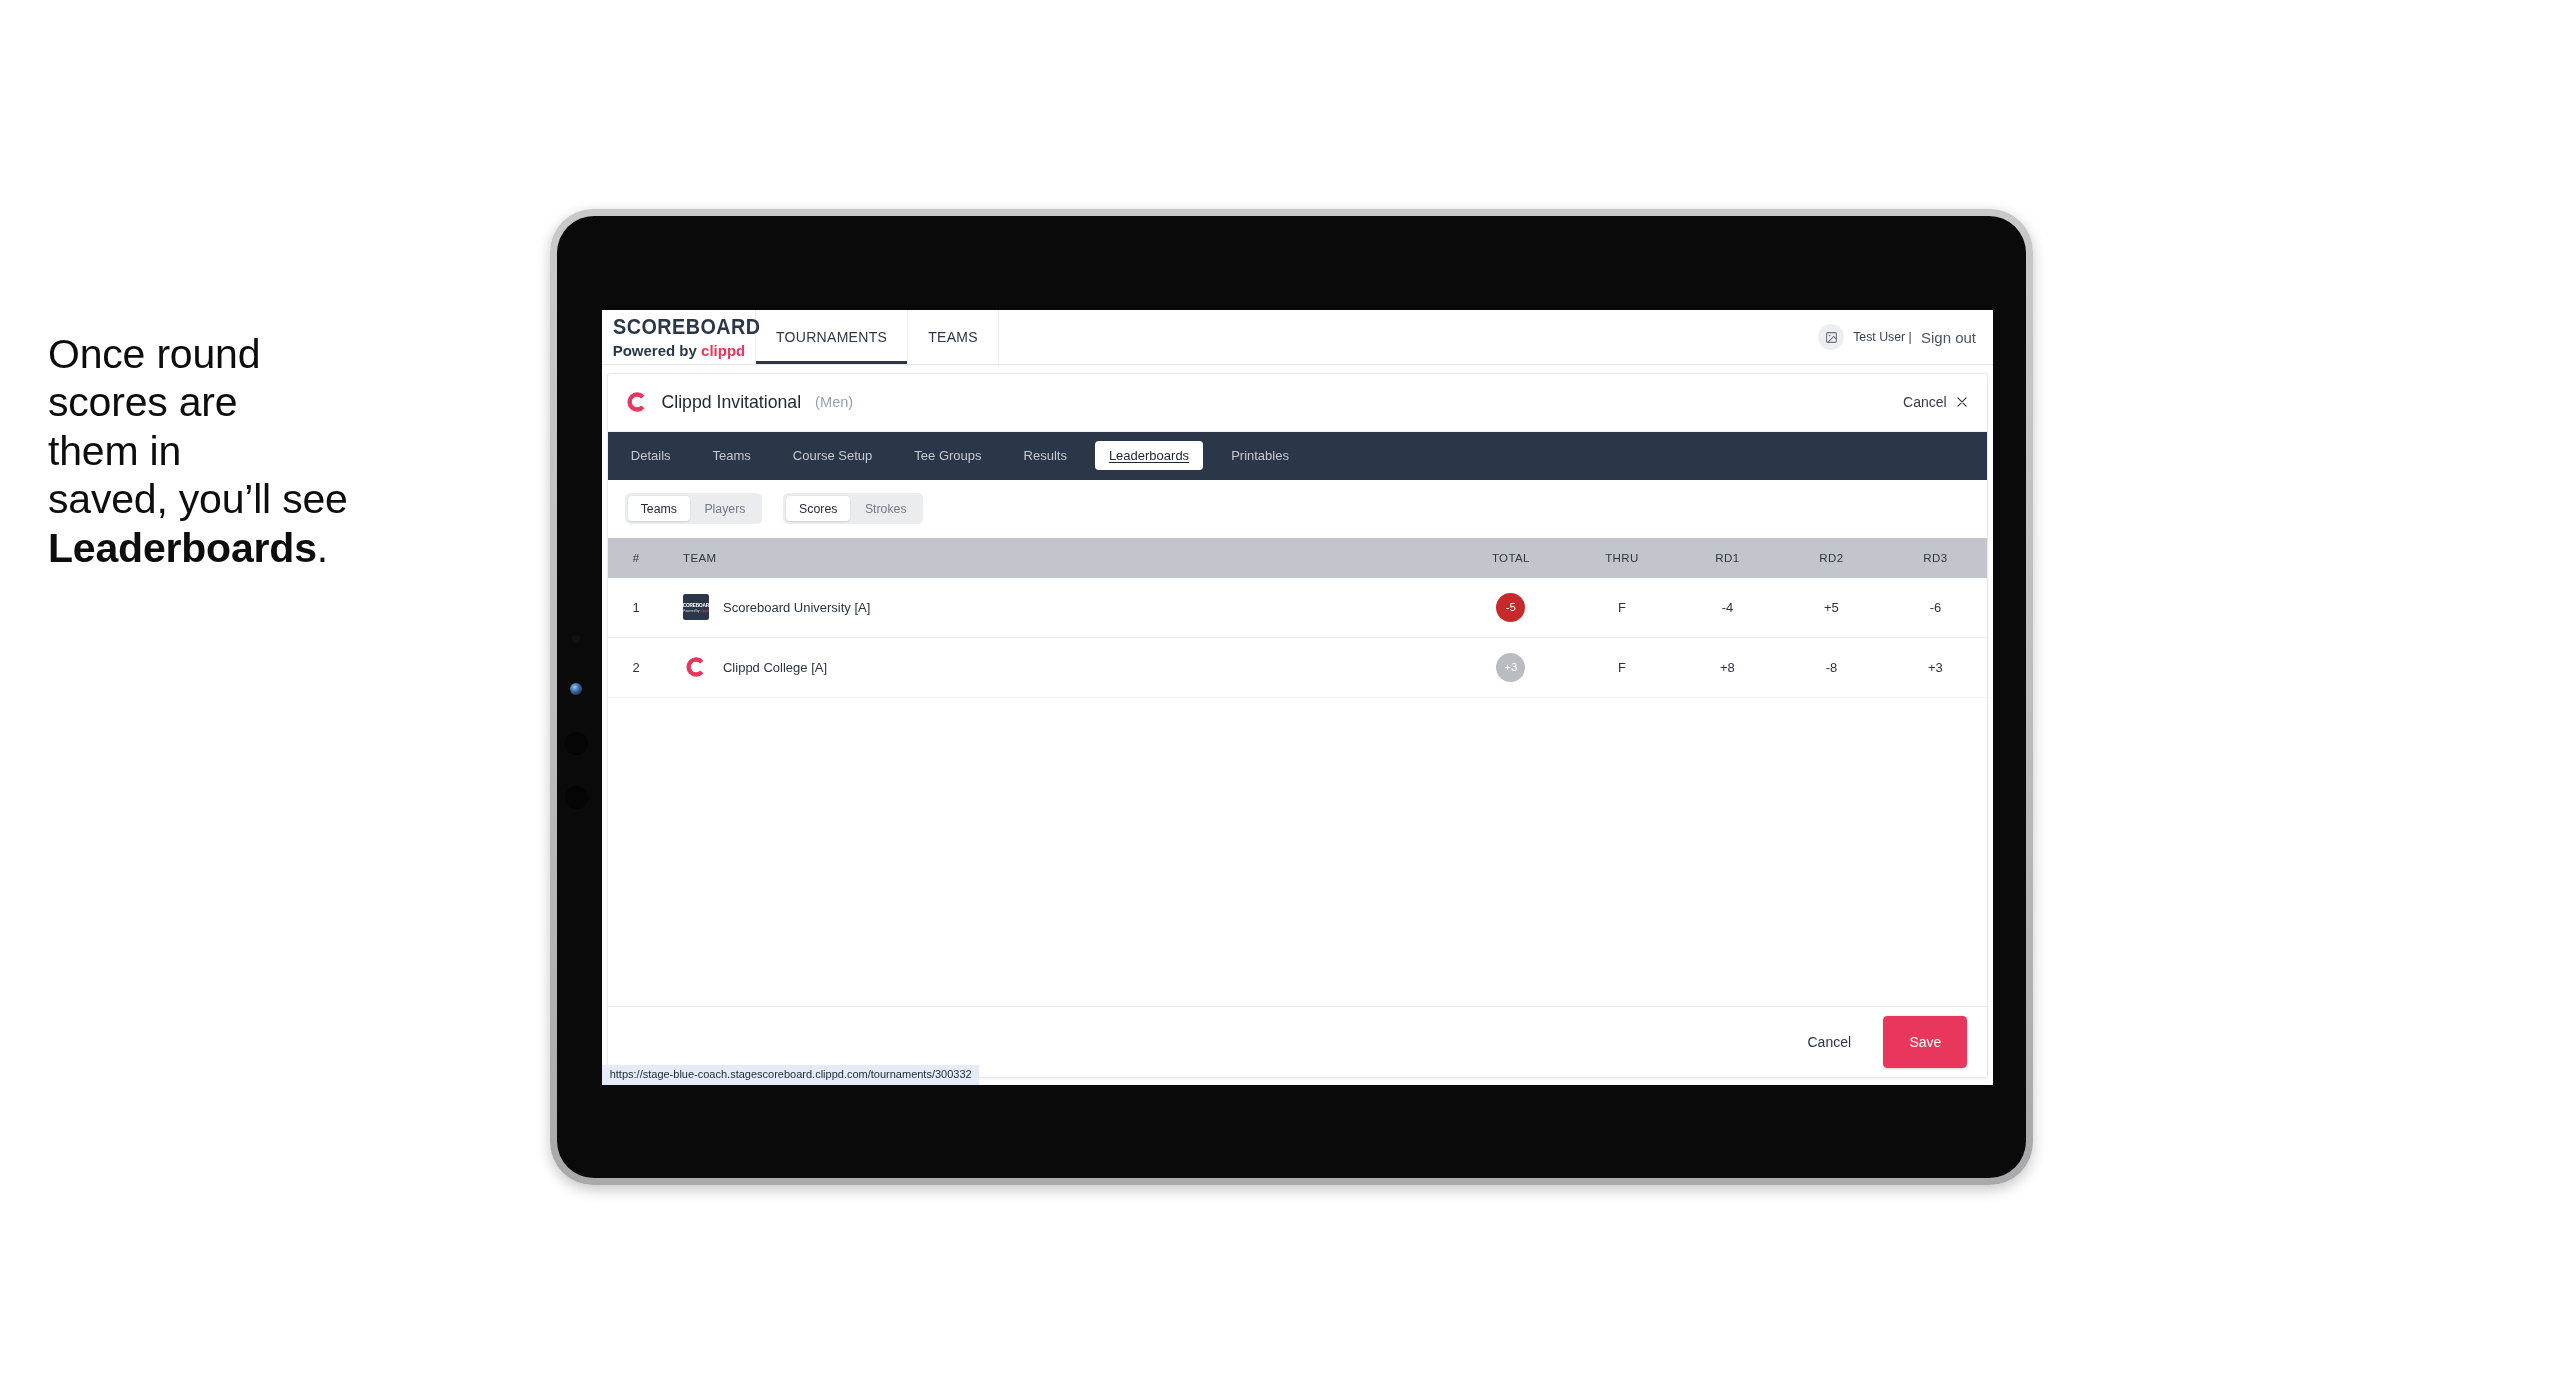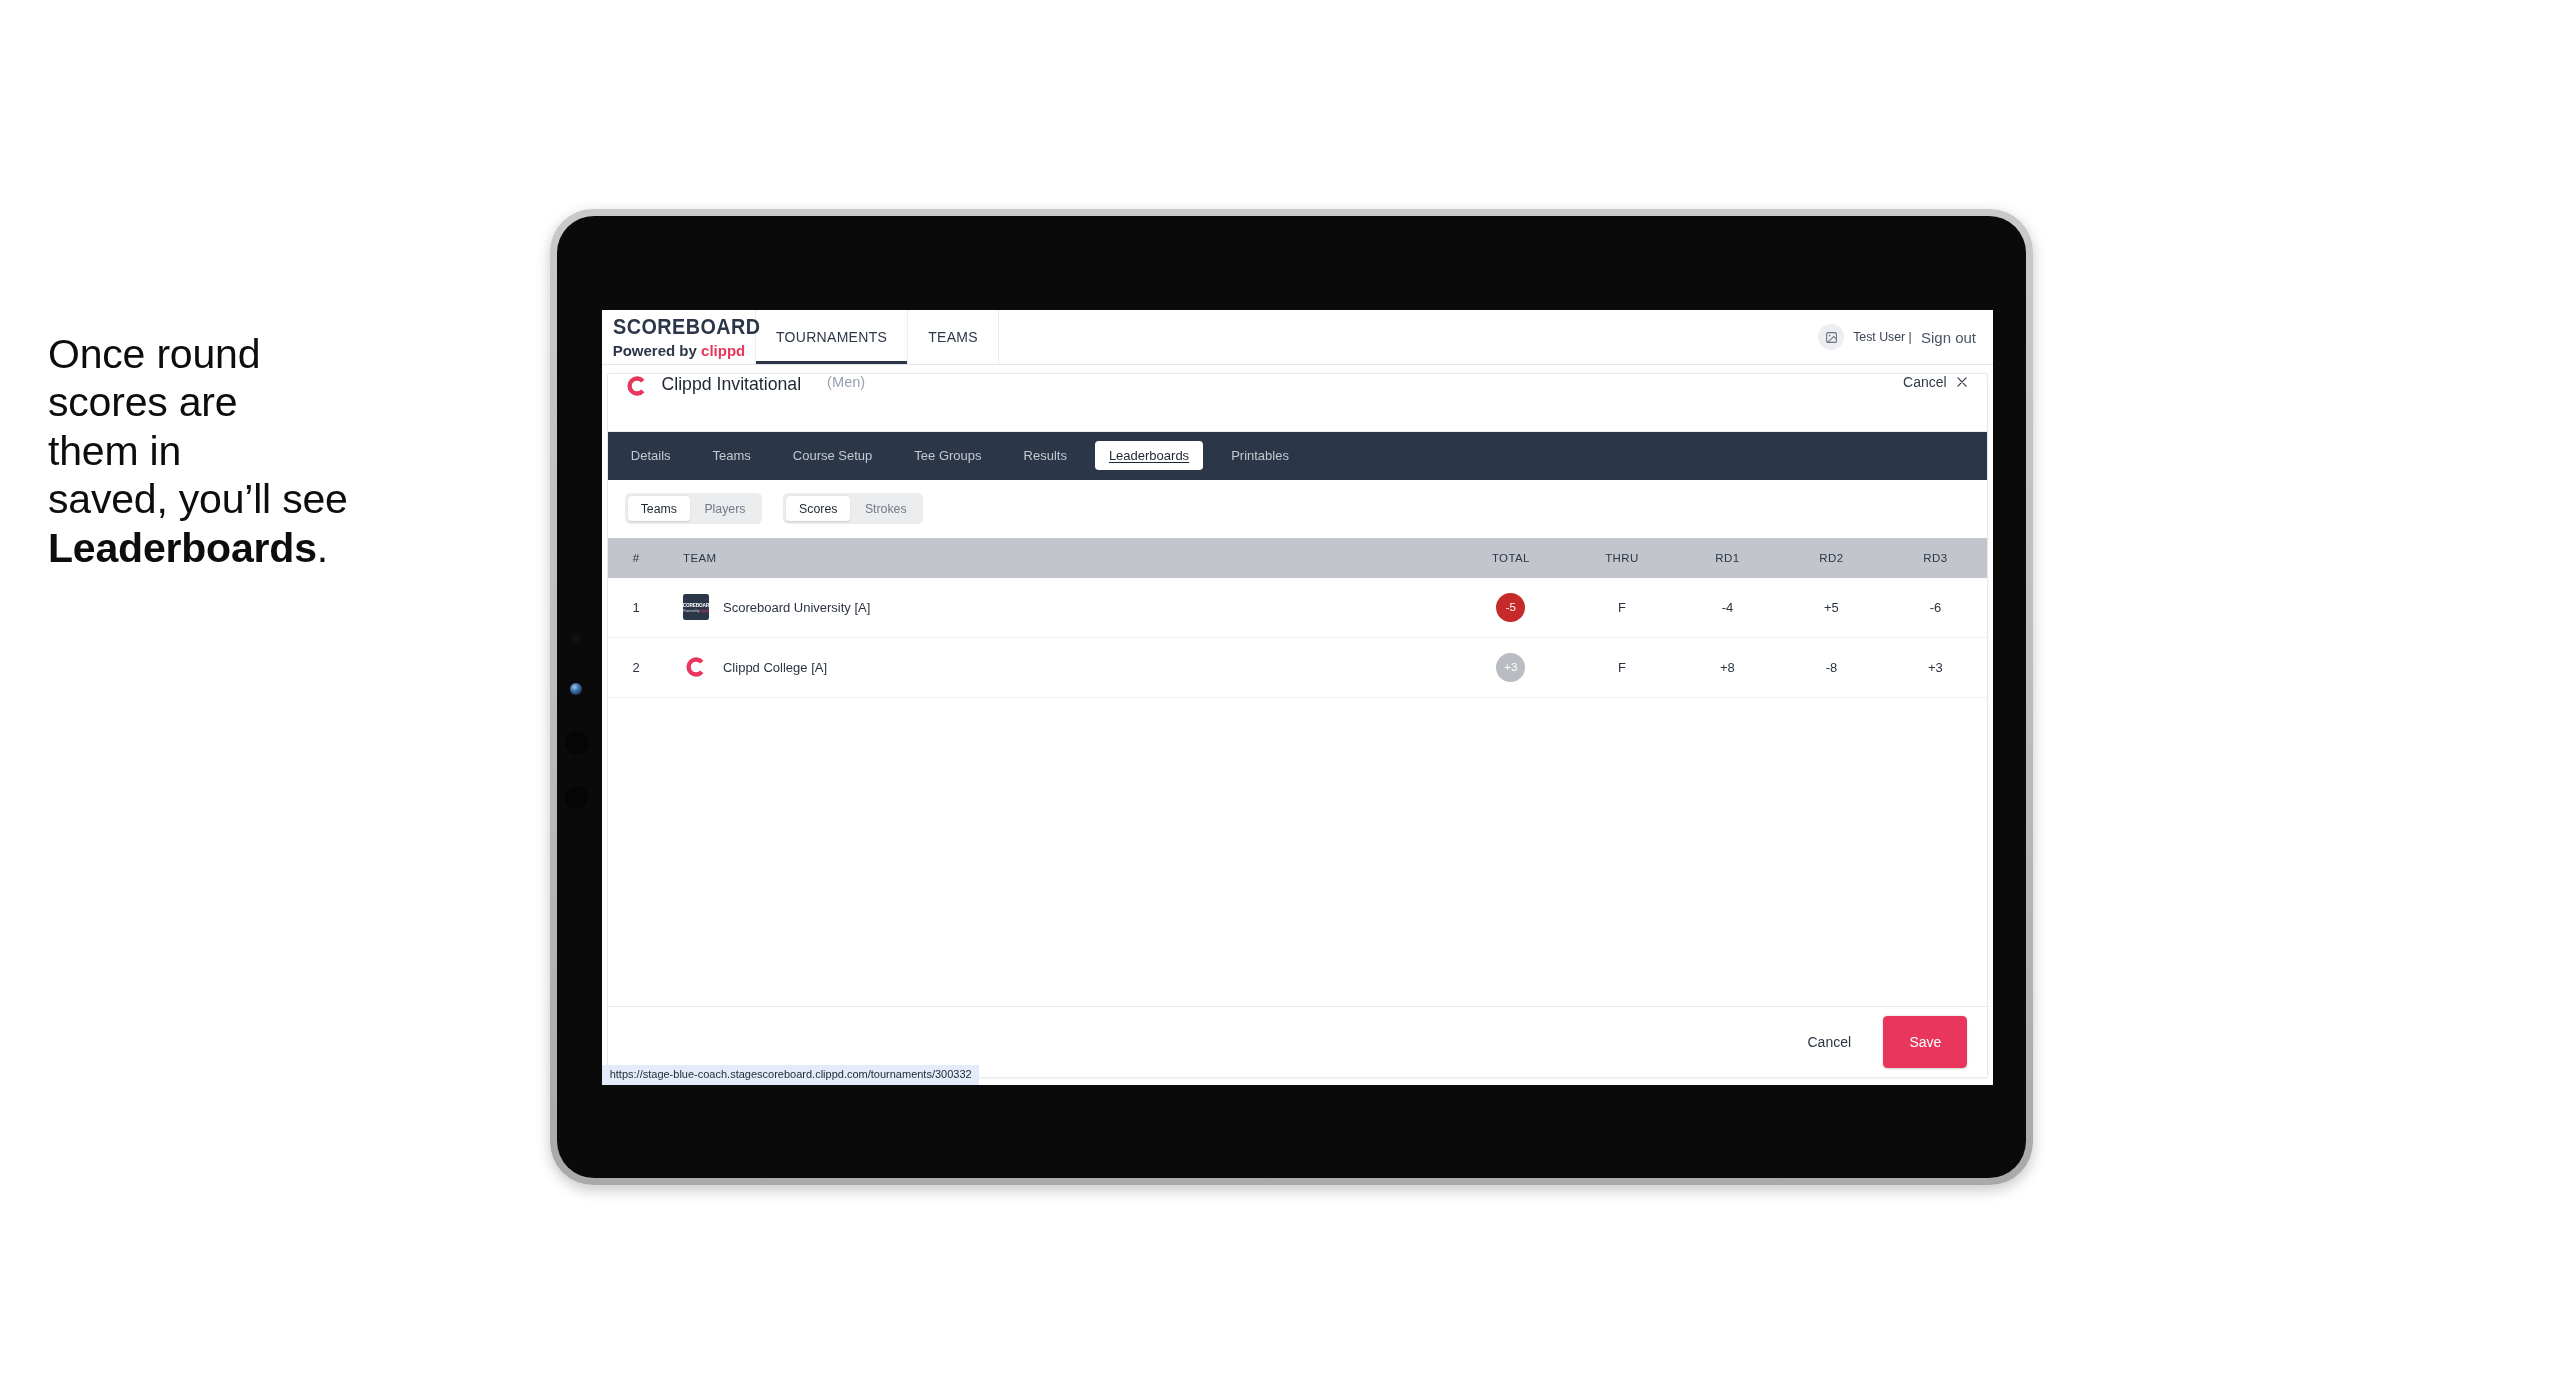--- a/index.html
+++ b/index.html
@@ -155,32 +155,32 @@
     border-radius: 3.1px;
     height: 705px;
     display: flex;
     flex-direction: column;
     box-shadow: 0 0.8px 2.3px rgba(0,0,0,0.06);
   }
 
   #card-head {
     height: 58px;
     display: flex;
-    align-items: flex-start;
+    align-items: center;
     padding: 0 18.4px 0 17px;
     border-bottom: 0.8px solid #eceef0;
   }
   #card-logo {
     width: 24.6px; height: 24.6px;
     display: flex; align-items: center; justify-content: center;
     margin-right: 12.3px;
   }
   #card-logo svg { width: 20px; height: 20px; }
   #card-title { font-size: 17.7px; color: #1f2733; font-weight: 400; }
-  #card-sub { font-size: 14.6px; color: #97a1b0; margin-left: 26px; }
+  #card-sub { font-size: 14.6px; color: #97a1b0; margin-left: 14px; }
   #card-head-spacer { flex: 1; }
   #card-cancel {
     display: flex; align-items: center; gap: 8.4px;
     font-size: 14px; color: #323b48; cursor: pointer;
   }
   #card-cancel svg { width: 14px; height: 14px; }
 
   
   #sectionbar {
     height: 48px;

